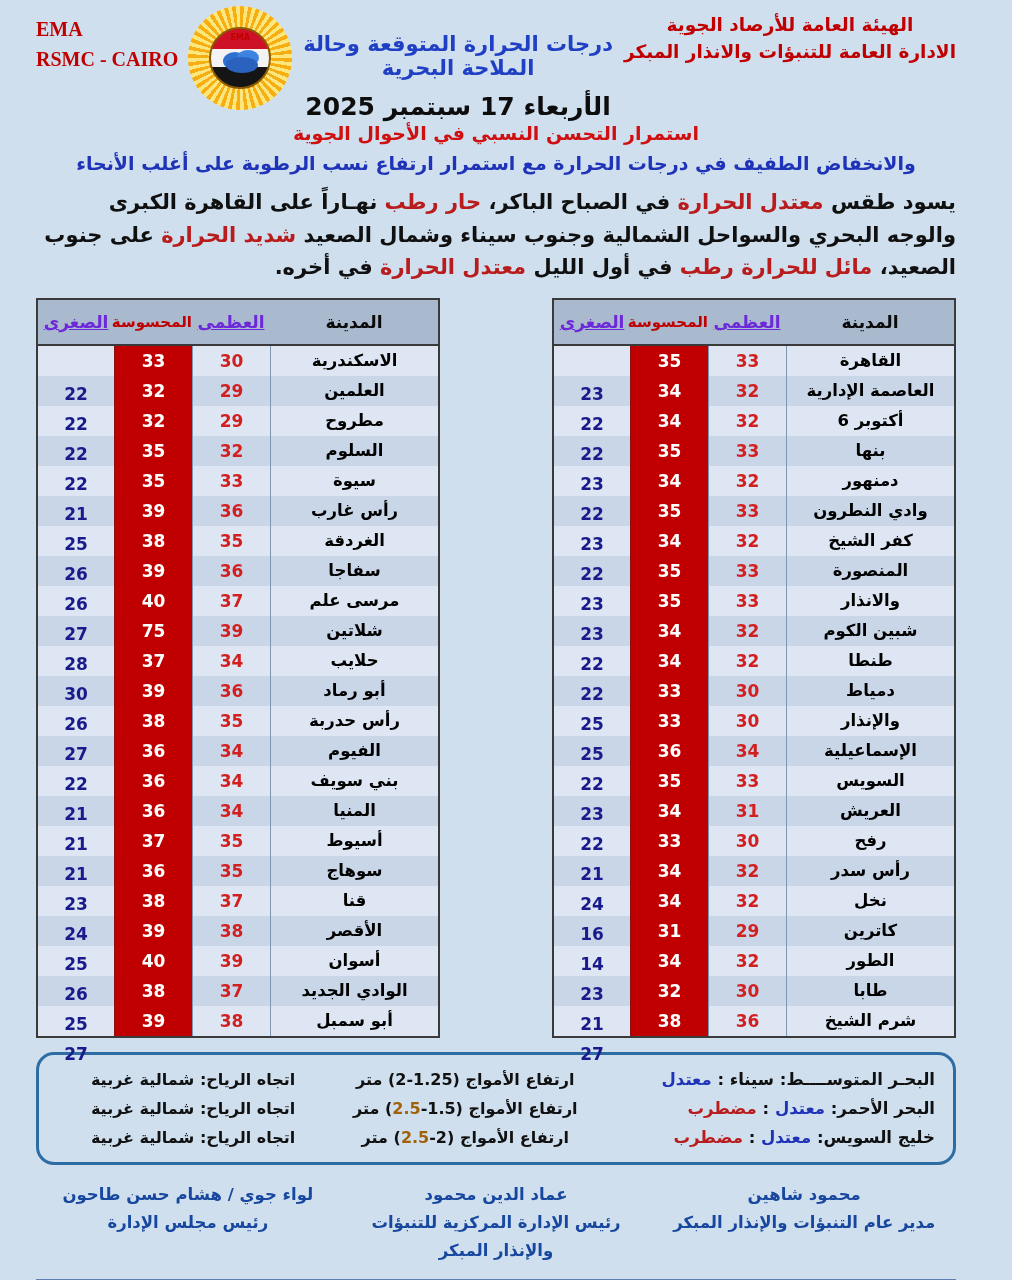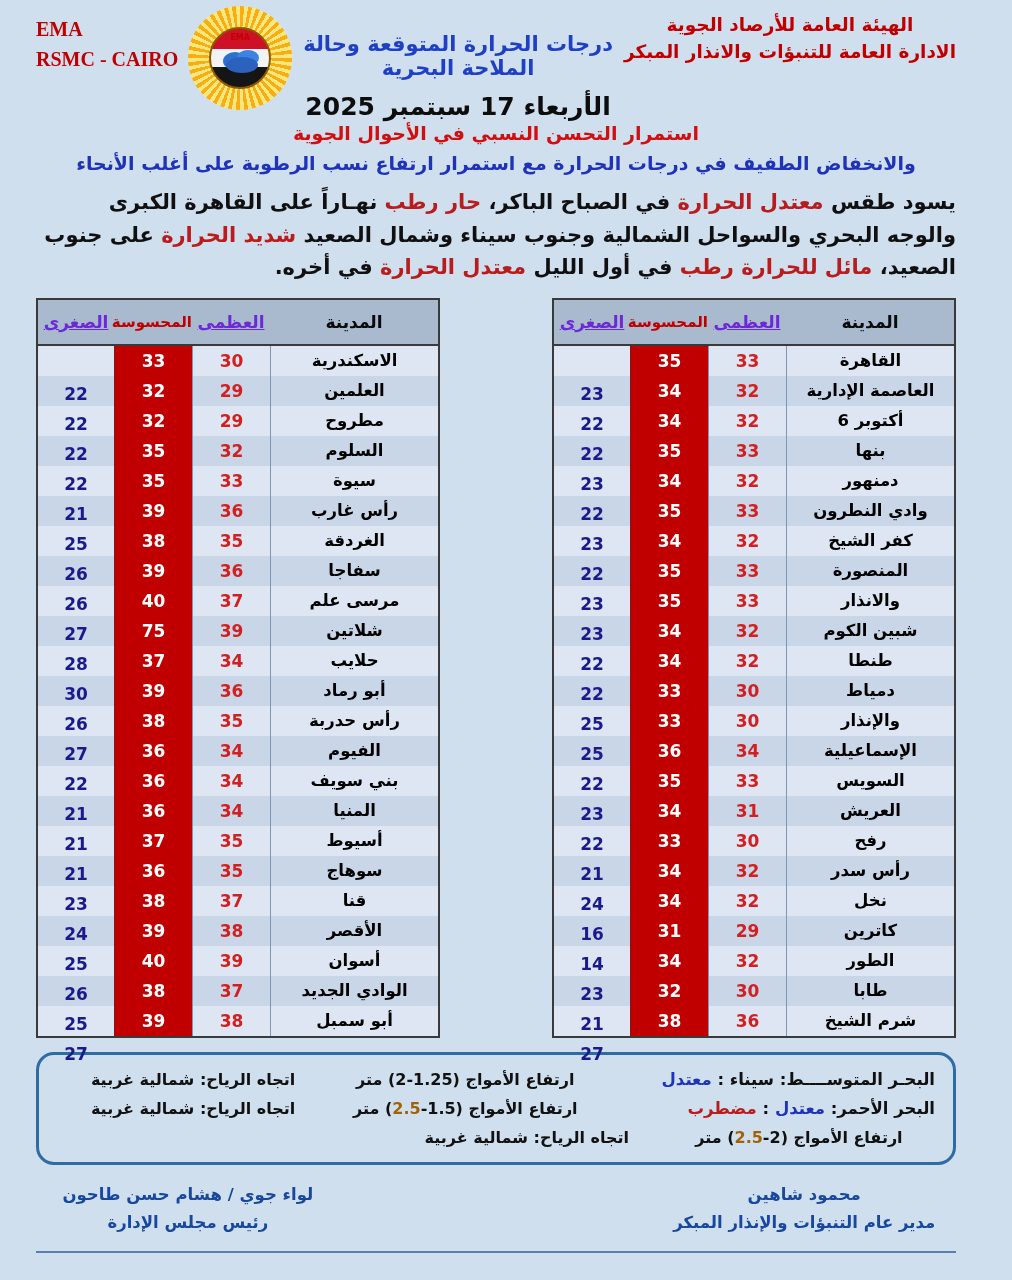--- a/index.html
+++ b/index.html
@@ -429,33 +429,38 @@
       <div class="sea-wind">اتجاه الرياح: شمالية غربية</div>
     </div>
     <div class="sea-row">
       <div class="sea-state"><span class="c-k">البحر الأحمر:  </span><span class="c-b">معتدل</span><span class="c-k"> : </span><span class="c-r">مضطرب</span></div>
       <div class="sea-wave">
         <span>ارتفاع الأمواج </span><span class="rng"><span>(</span><span class="hi-red">2.5</span><span>-</span><span>1.5</span><span>)</span></span><span> متر</span>
       </div>
       <div class="sea-wind">اتجاه الرياح: شمالية غربية</div>
     </div>
     <div class="sea-row">
+      <div class="sea-state"><span class="c-k">خليج السويس: </span><span class="c-b">معتدل</span><span class="c-k"> : </span><span class="c-r">مضطرب</span></div>
       <div class="sea-wave">
         <span>ارتفاع الأمواج </span><span class="rng"><span>(</span><span class="hi-red">2.5</span><span>-</span><span>2</span><span>)</span></span><span> متر</span>
       </div>
       <div class="sea-wind">اتجاه الرياح: شمالية غربية</div>
     </div>
   </div>
 
   <div class="sigs">
     <div class="sig">
       <div>محمود شاهين</div>
       <div>مدير عام التنبؤات والإنذار المبكر</div>
     </div>
     <div class="sig">
+      <div>عماد الدين محمود</div>
+      <div>رئيس الإدارة المركزية للتنبؤات والإنذار المبكر</div>
+    </div>
+    <div class="sig">
       <div>لواء جوي / هشام حسن طاحون</div>
       <div>رئيس مجلس الإدارة</div>
     </div>
   </div>
 
   <div class="foot-rule"></div>
 
 </div>
 
 </body></html>

